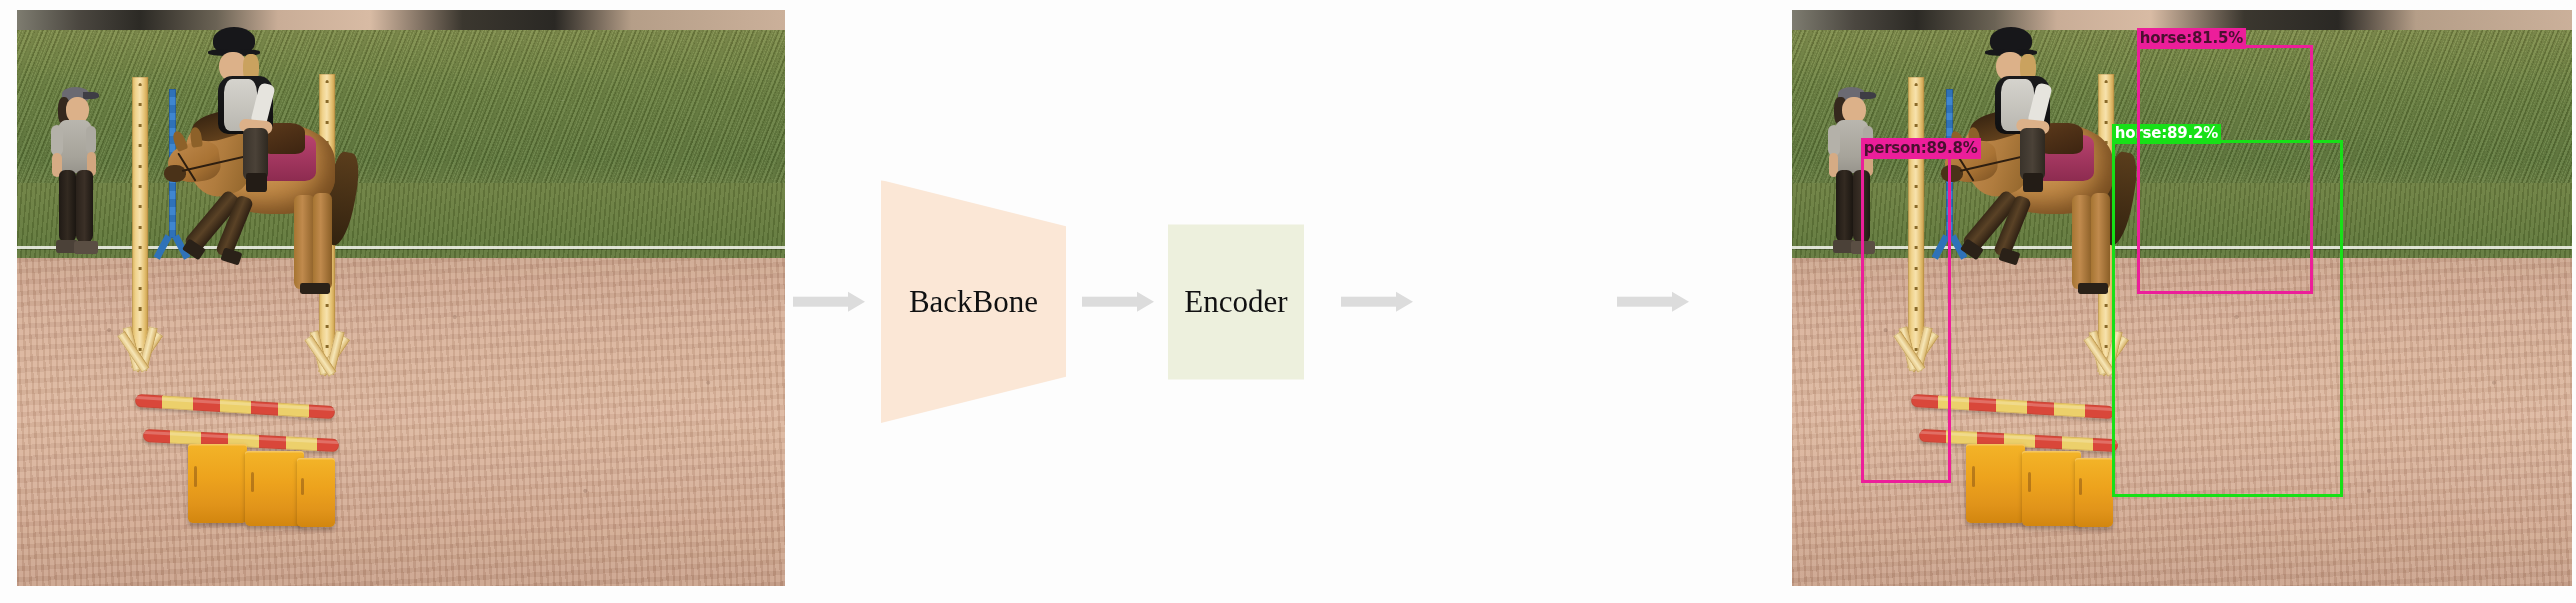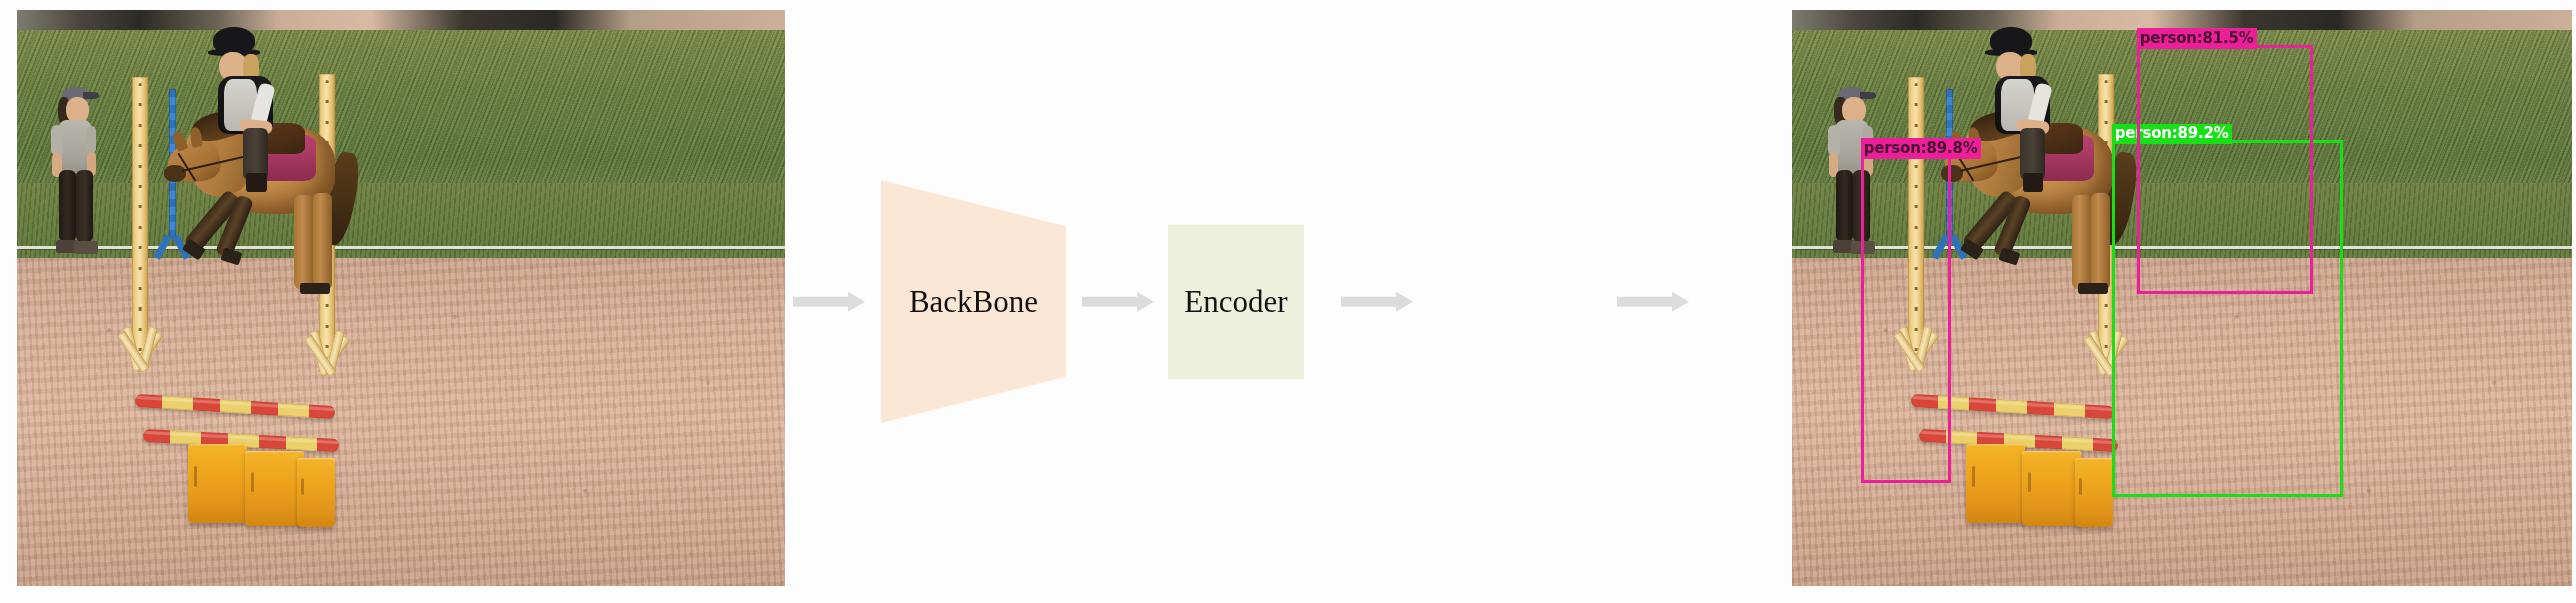--- a/index.html
+++ b/index.html
@@ -476,25 +476,25 @@
       </div>
     <div class="rail" style="left:127px;top:424px;width:199px;transform:rotate(3deg);">
         <div class="gloss"></div>
       </div>
 
     <div class="block" style="left:174px;top:434px;width:59px;height:79px;"></div>
     <div class="block" style="left:230px;top:441px;width:59px;height:75px;"></div>
     <div class="block" style="left:283px;top:448px;width:38px;height:69px;"></div>
 
     <div class="det-box" id="det-horse" style="left:41.0%;top:22.6%;width:29.6%;height:62.0%;border:3.1px solid #17e017;">
-      <div class="det-label" style="left:-3.1px;top:-19.6px;background:#17e017;color:#ffffff;font-size:15px;">person:89.2%</div>
+      <div class="det-label" style="left:-3.1px;top:-19.6px;background:#17e017;color:#ffffff;font-size:15px;">horse:89.2%</div>
     </div>
 
     <div class="det-box" id="det-person-rider" style="left:44.2%;top:6.0%;width:22.6%;height:43.2%;border:3.1px solid #ec1e9a;">
-      <div class="det-label" style="left:-3.1px;top:-19.6px;background:#ec1e9a;color:#4a1030;font-size:15px;">person:81.5%</div>
+      <div class="det-label" style="left:-3.1px;top:-19.6px;background:#ec1e9a;color:#4a1030;font-size:15px;">horse:81.5%</div>
     </div>
 
     <div class="det-box" id="det-person-standing" style="left:8.8%;top:25.1%;width:11.6%;height:57.0%;border:3.1px solid #ec1e9a;">
       <div class="det-label" style="left:-3.1px;top:-19.6px;background:#ec1e9a;color:#4a1030;font-size:15px;">person:89.8%</div>
     </div>
   </div>
 
 </div>
 
 

